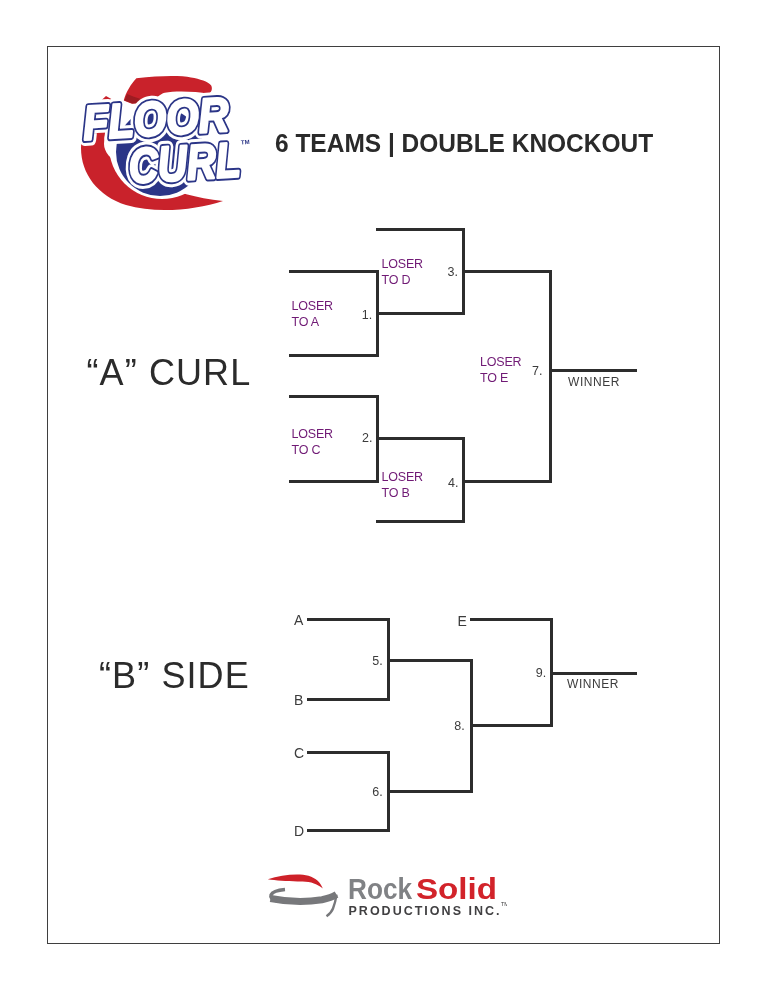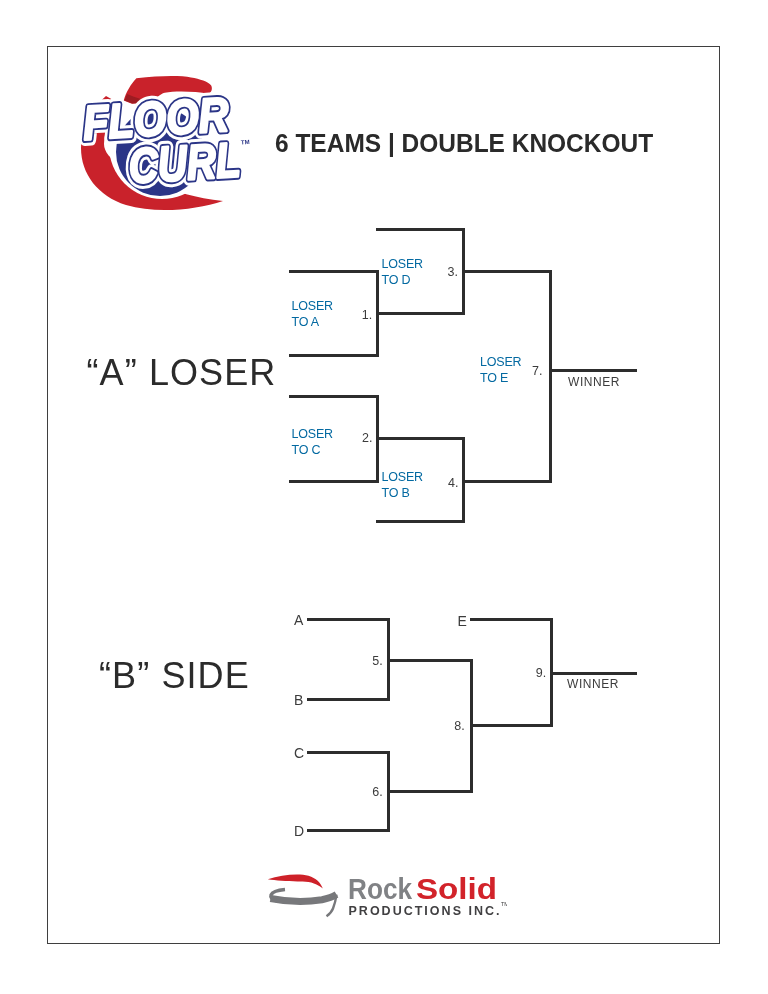--- a/index.html
+++ b/index.html
@@ -1,34 +1,34 @@
 <!DOCTYPE html>
 <html><head>
 <meta charset="utf-8">
 <style>
   html,body{margin:0;padding:0;}
   body{width:768px;height:994px;background:#ffffff;font-family:"Liberation Sans",sans-serif;position:relative;overflow:hidden;}
   .frame{position:absolute;left:47px;top:46px;width:671px;height:896px;border:1px solid #3f3f3f;}
   .hl,.vl{position:absolute;background:#2d2d2d;}
   .hl{height:3px;}
   .vl{width:3px;}
-  .lbl{position:absolute;color:#0369a1;font-size:12.5px;line-height:15.8px;letter-spacing:-0.2px;white-space:pre;}
+  .lbl{position:absolute;color:#701a75;font-size:12.5px;line-height:15.8px;letter-spacing:-0.2px;white-space:pre;}
   .num{position:absolute;color:#3c3c3c;font-size:12.5px;text-align:right;width:30px;}
   .team{position:absolute;color:#3c3c3c;font-size:14px;}
   .winner{position:absolute;color:#3c3c3c;font-size:12px;letter-spacing:0.55px;}
   .side{position:absolute;color:#2b2b2b;font-size:36px;letter-spacing:1.1px;white-space:pre;}
   .title{position:absolute;left:275px;top:128.5px;color:#2a2a2a;font-size:25.5px;font-weight:bold;transform:scaleX(0.96);transform-origin:0 0;white-space:pre;}
 </style>
 </head>
 <body>
 <div class="frame"></div>
 
 <div class="title">6 TEAMS | DOUBLE KNOCKOUT</div>
 
-<div class="side" style="left:86.5px;top:352.3px;">“A” LOSER</div>
+<div class="side" style="left:86.5px;top:352.3px;">“A” CURL</div>
 <div class="side" style="left:99px;top:655.3px;">“B” SIDE</div>
 
 <div class="hl" style="left:289px;top:269.5px;width:90px;"></div>
 <div class="hl" style="left:289px;top:353.5px;width:90px;"></div>
 <div class="vl" style="left:376px;top:269.5px;height:87px;"></div>
 
 <div class="hl" style="left:376px;top:228px;width:89px;"></div>
 <div class="hl" style="left:376px;top:311.5px;width:89px;"></div>
 <div class="vl" style="left:462px;top:228px;height:86.5px;"></div>
 

